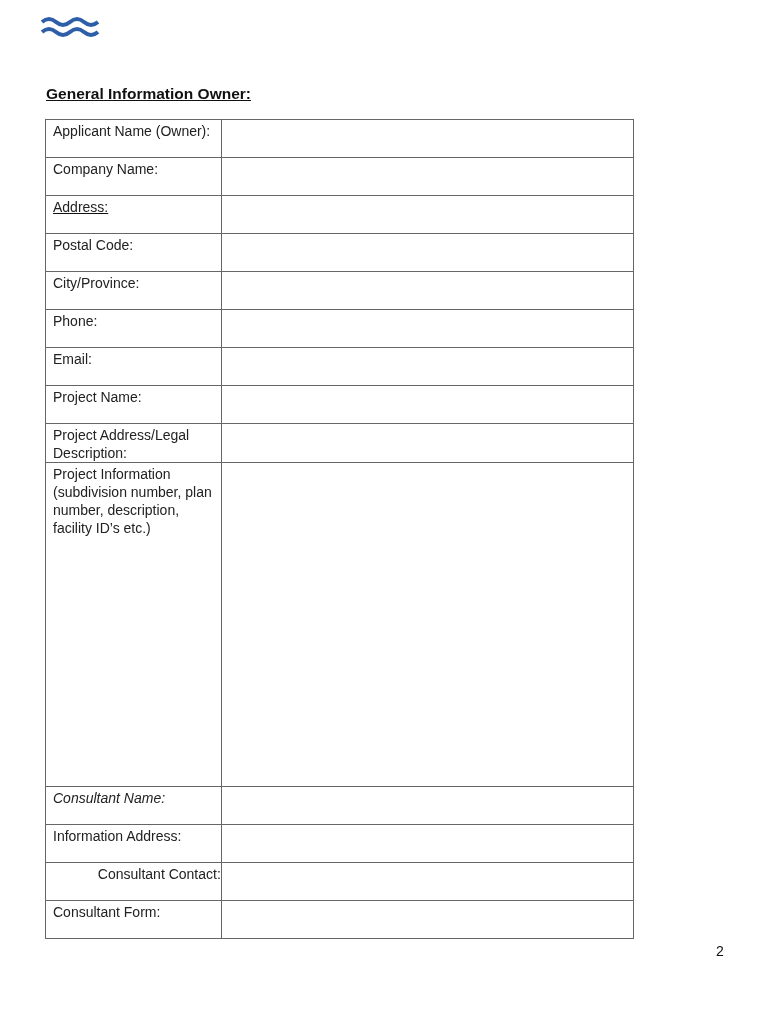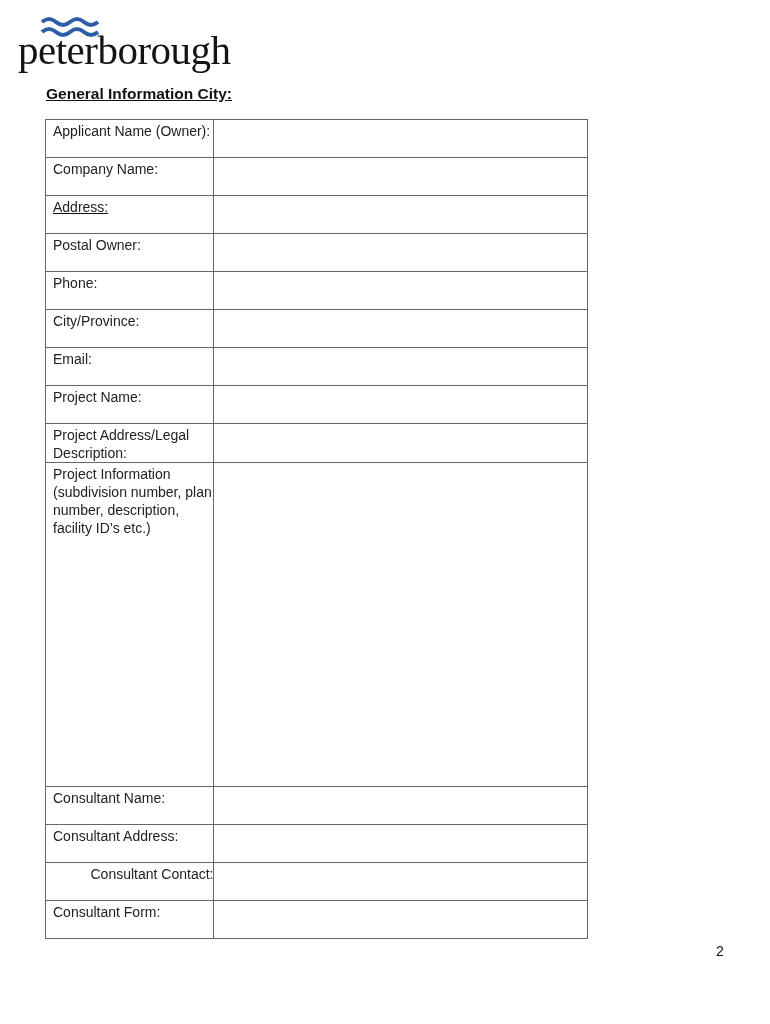--- a/index.html
+++ b/index.html
@@ -1,87 +1,86 @@
 <!DOCTYPE html>
 <html><head>
 <meta charset="utf-8">
 <style>
   html, body { margin:0; padding:0; background:#ffffff; }
   body { width:770px; height:1024px; position:relative; overflow:hidden; font-family:"Liberation Sans", sans-serif; color:#111; }
   .logo { position:absolute; left:18px; top:14px; width:230px; height:66px; }
   .logo-waves { position:absolute; left:22px; top:2px; }
   .logo-text { position:absolute; left:0; top:16px; font-family:"Liberation Serif", serif; font-size:41px; letter-spacing:-0.5px; color:#141414; line-height:1; }
   .form-title { position:absolute; left:46px; top:85px; font-size:15.5px; font-weight:bold; text-decoration:underline; }
-  table.form { position:absolute; left:45px; top:119px; border-collapse:collapse; width:543px; }
+  table.form { position:absolute; left:45px; top:119px; border-collapse:collapse; width:589px; }
   table.form td { border:1px solid #666; vertical-align:top; padding:0; }
   td.label { width:168px; padding:2px 0 0 7px !important; font-size:14px; line-height:18px; color:#222; }
   td.field { width:412px; }
   .page-num { position:absolute; left:716px; top:943px; font-size:14px; }
 </style>
 </head>
 <body>
 
 <div class="logo">
   <svg class="logo-waves" width="60" height="22" viewBox="0 0 60 22">
     <path d="M2 6 Q9 0 16 6 T30 6 T44 6 T58 6" fill="none" stroke="#2e5ea8" stroke-width="4"></path>
     <path d="M2 16 Q9 10 16 16 T30 16 T44 16 T58 16" fill="none" stroke="#2e5ea8" stroke-width="4"></path>
   </svg>
-  <div class="logo-text">peterborough</div>
 </div>
 
-<div class="form-title">General Information City:</div>
+<div class="form-title">General Information Owner:</div>
 
 <table class="form">
   <tbody id="rows">
       <tr style="height: 38px;">
         <td class="label">Applicant Name (Owner):</td>
         <td class="field"></td>
       </tr>
       <tr style="height: 38px;">
         <td class="label">Company Name:</td>
         <td class="field"></td>
       </tr>
       <tr style="height: 38px; text-decoration: underline;">
         <td class="label">Address:</td>
         <td class="field"></td>
       </tr>
       <tr style="height: 38px;">
-        <td class="label">Postal Owner:</td>
+        <td class="label">Postal Code:</td>
+        <td class="field"></td>
+      </tr>
+      <tr style="height: 38px;">
+        <td class="label">City/Province:</td>
         <td class="field"></td>
       </tr>
       <tr style="height: 38px;">
         <td class="label">Phone:</td>
-        <td class="field"></td>
-      </tr>
-      <tr style="height: 38px;">
-        <td class="label">City/Province:</td>
         <td class="field"></td>
       </tr>
       <tr style="height: 38px;">
         <td class="label">Email:</td>
         <td class="field"></td>
       </tr>
       <tr style="height: 38px; margin-top: 32px;">
         <td class="label">Project Name:</td>
         <td class="field"></td>
       </tr>
       <tr style="height: 38px; margin-top: 23px;">
         <td class="label">Project Address/Legal Description:</td>
         <td class="field"></td>
       </tr>
       <tr style="height: 324px;">
         <td class="label">Project Information (subdivision number, plan number, description, facility ID’s etc.)</td>
         <td class="field"></td>
       </tr>
-      <tr style="height: 38px;">
+      <tr style="height: 38px; font-style: italic;">
         <td class="label">Consultant Name:</td>
         <td class="field"></td>
       </tr>
       <tr style="height: 38px;">
-        <td class="label">Consultant Address:</td>
+        <td class="label">Information Address:</td>
         <td class="field"></td>
       </tr>
       <tr style="height: 38px; text-align: right;">
         <td class="label">Consultant Contact:</td>
         <td class="field"></td>
       </tr>
       <tr style="height: 38px;">
         <td class="label">Consultant Form:</td>
         <td class="field"></td>
       </tr>

